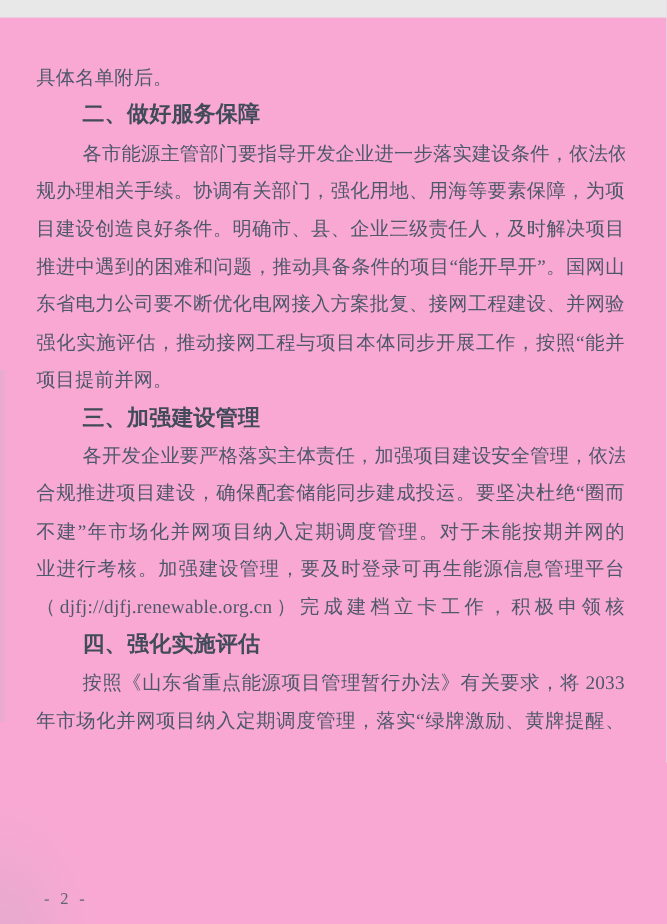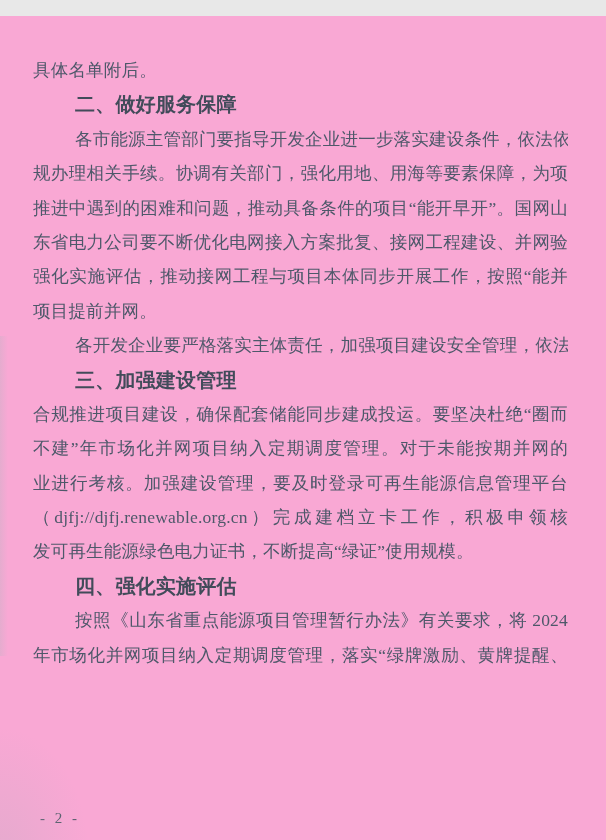--- a/index.html
+++ b/index.html
@@ -71,33 +71,33 @@
 </head>
 <body>
 
 <div class="page">
 
   <div class="content">
     <div class="line partial">具体名单附后。</div>
     <div class="line heading">二、做好服务保障</div>
     <div class="line indent">各市能源主管部门要指导开发企业进一步落实建设条件，依法依</div>
     <div class="line">规办理相关手续。协调有关部门，强化用地、用海等要素保障，为项</div>
+    <div class="line">目建设创造良好条件。明确市、县、企业三级责任人，及时解决项目</div>
     <div class="line">推进中遇到的困难和问题，推动具备条件的项目“能开早开”。国网山</div>
     <div class="line">东省电力公司要不断优化电网接入方案批复、接网工程建设、并网验</div>
     <div class="line">强化实施评估，推动接网工程与项目本体同步开展工作，按照“能并</div>
     <div class="line partial">项目提前并网。</div>
+    <div class="line heading">三、加强建设管理</div>
     <div class="line indent">各开发企业要严格落实主体责任，加强项目建设安全管理，依法</div>
-    <div class="line heading">三、加强建设管理</div>
     <div class="line">合规推进项目建设，确保配套储能同步建成投运。要坚决杜绝“圈而</div>
     <div class="line">不建”年市场化并网项目纳入定期调度管理。对于未能按期并网的</div>
     <div class="line">业进行考核。加强建设管理，要及时登录可再生能源信息管理平台</div>
     <div class="line">（djfj://djfj.renewable.org.cn）完成建档立卡工作，积极申领核</div>
-    <div class="line partial">发可再生能源绿色电力证书，不断提高“绿证”使用规模。</div>
     <div class="line heading">四、强化实施评估</div>
-    <div class="line indent">按照《山东省重点能源项目管理暂行办法》有关要求，将 2024</div>
+    <div class="line indent">按照《山东省重点能源项目管理暂行办法》有关要求，将 2033</div>
     <div class="line">年市场化并网项目纳入定期调度管理，落实“绿牌激励、黄牌提醒、</div>
   </div>
 
   <div class="page-number">- 2 -</div>
 
   <div class="smudge-left"></div>
   <div class="smudge-bottom"></div>
   <div class="smudge-corner"></div>
 
 </div>

